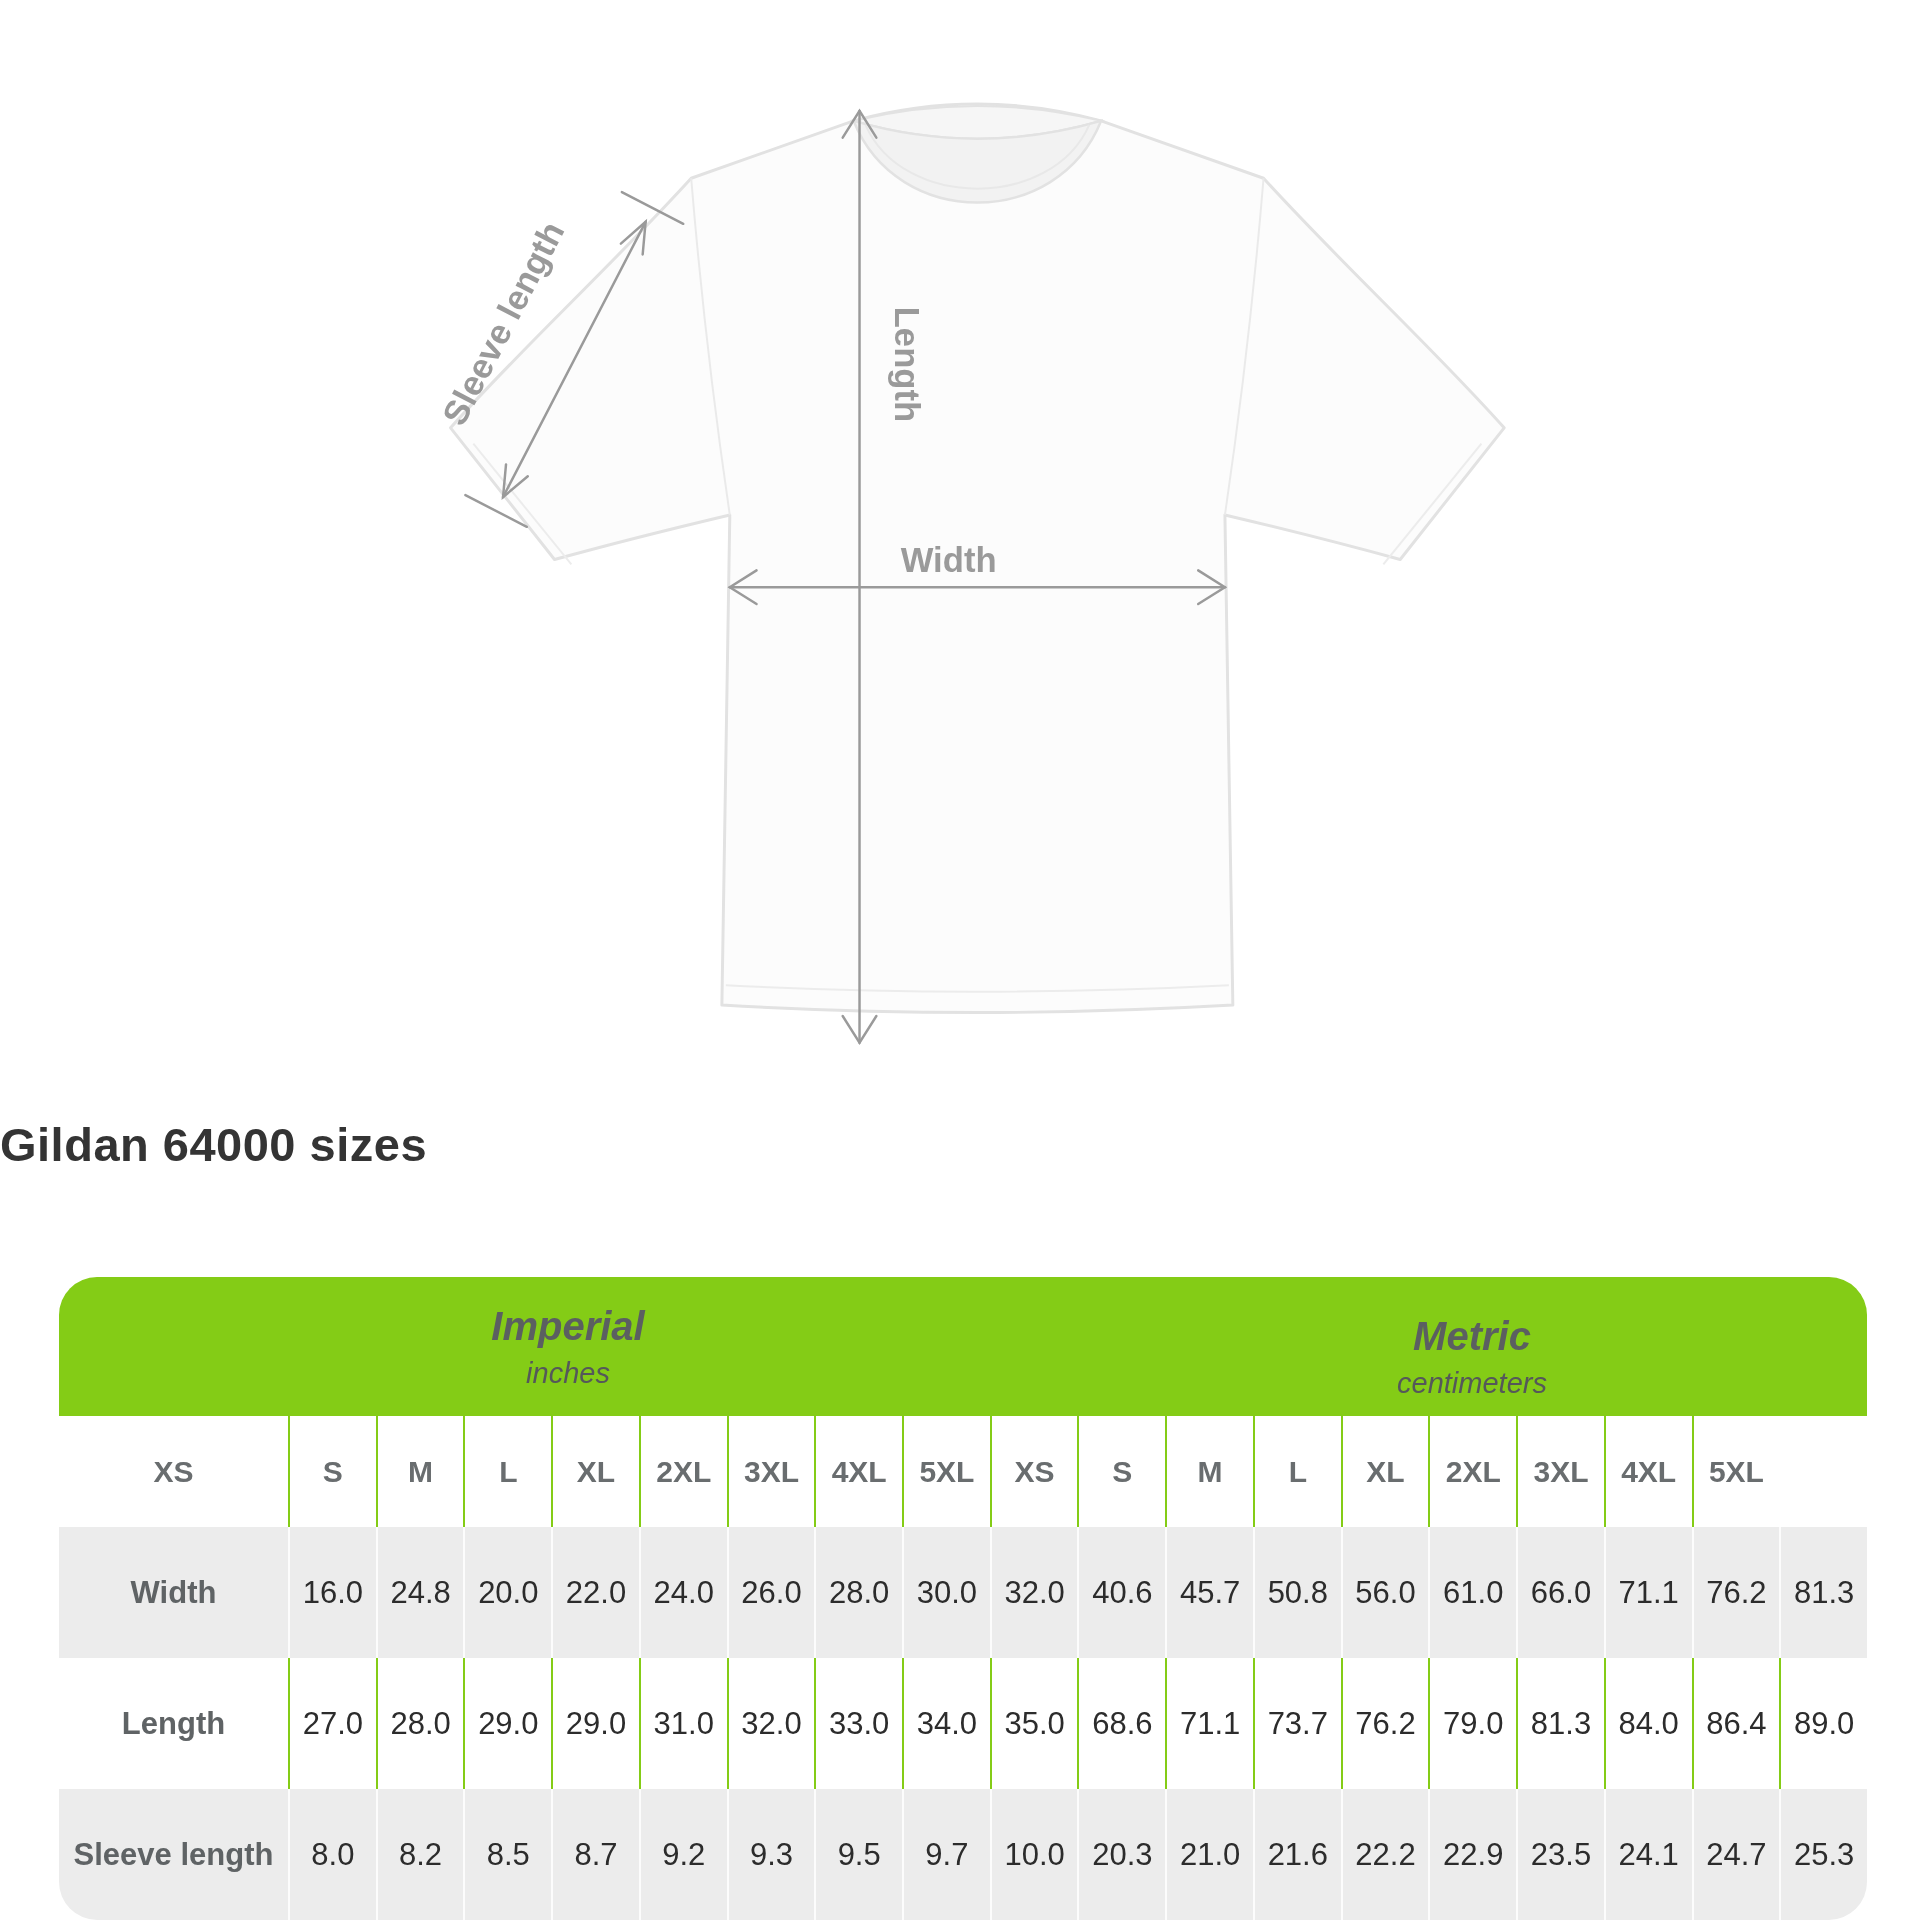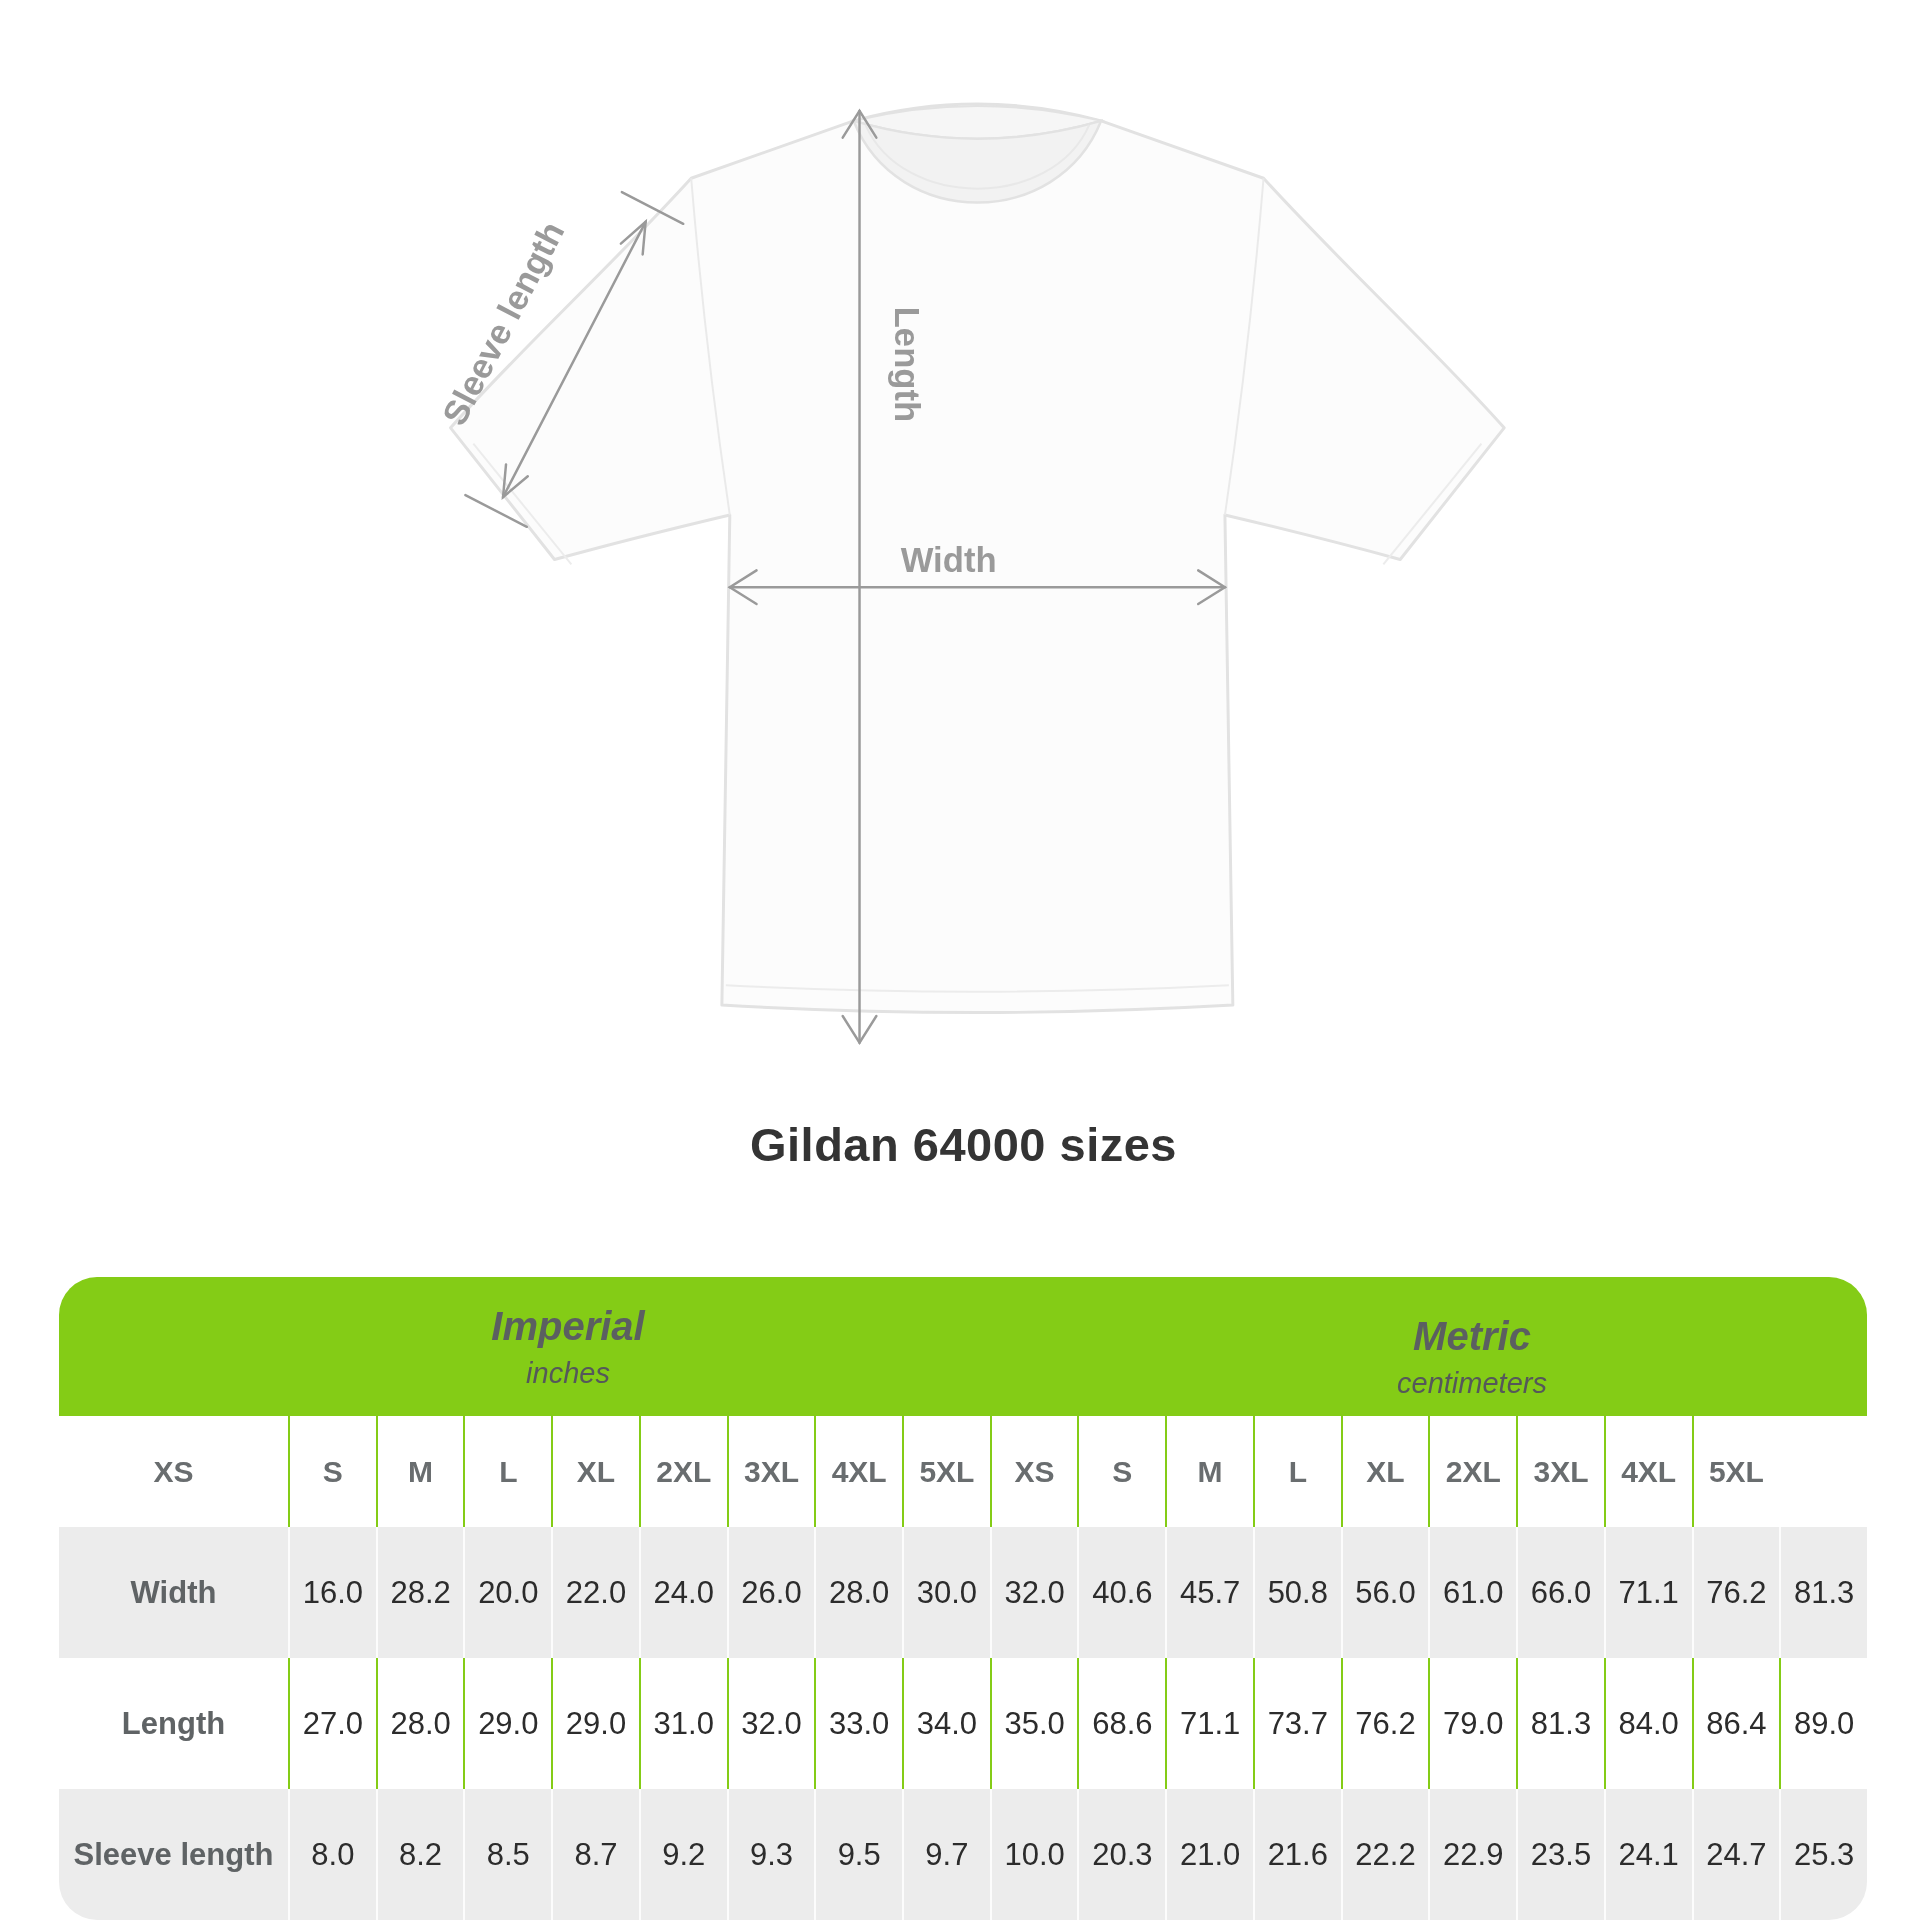--- a/index.html
+++ b/index.html
@@ -2,21 +2,21 @@
 <html><head>
 <meta charset="utf-8">
 <style>
   html,body{margin:0;padding:0;background:#fff;}
   .page{position:relative;width:1927px;height:1927px;background:#ffffff;overflow:hidden;
         font-family:"Liberation Sans", sans-serif;}
   
   .diagram-svg{position:absolute;left:0;top:0;}
   .ann-text{fill:#9a9a9a;font-weight:bold;font-size:35px;font-family:"Liberation Sans",sans-serif;}
   
-  .title{position:absolute;top:1117px;left:0;width:100%;text-align:center;
+  .title{position:absolute;top:1117px;left:0;width:100%;text-align:left;
          font-size:47px;font-weight:bold;color:#343434;letter-spacing:0.5px;}
   .note{position:absolute;top:1194px;left:0;width:100%;text-align:center;
         font-style:italic;font-size:30px;color:#4c4c4c;}
   
   .size-table{position:absolute;left:59px;top:1277px;width:1808px;border-radius:38px;
               overflow:hidden;background:#fff;}
   .trow{display:grid;grid-template-columns:229px repeat(18,1fr);}
   .r-band{display:flex;height:139px;background:#84cc16;}
   .band-half{display:flex;flex-direction:column;align-items:center;justify-content:center;gap:8px;}
   .band-imperial{width:1018px;}
@@ -117,21 +117,21 @@
       <div class="c h">XL</div>
       <div class="c h">2XL</div>
       <div class="c h">3XL</div>
       <div class="c h">4XL</div>
       <div class="c h">5XL</div>
     </div>
 
     <div class="trow r-w">
       <div class="c lab">Width</div>
       <div class="c v">16.0</div>
-      <div class="c v">28.2</div>
+      <div class="c v">24.8</div>
       <div class="c v">20.0</div>
       <div class="c v">22.0</div>
       <div class="c v">24.0</div>
       <div class="c v">26.0</div>
       <div class="c v">28.0</div>
       <div class="c v">30.0</div>
       <div class="c v">32.0</div>
       <div class="c v">40.6</div>
       <div class="c v">45.7</div>
       <div class="c v">50.8</div>

